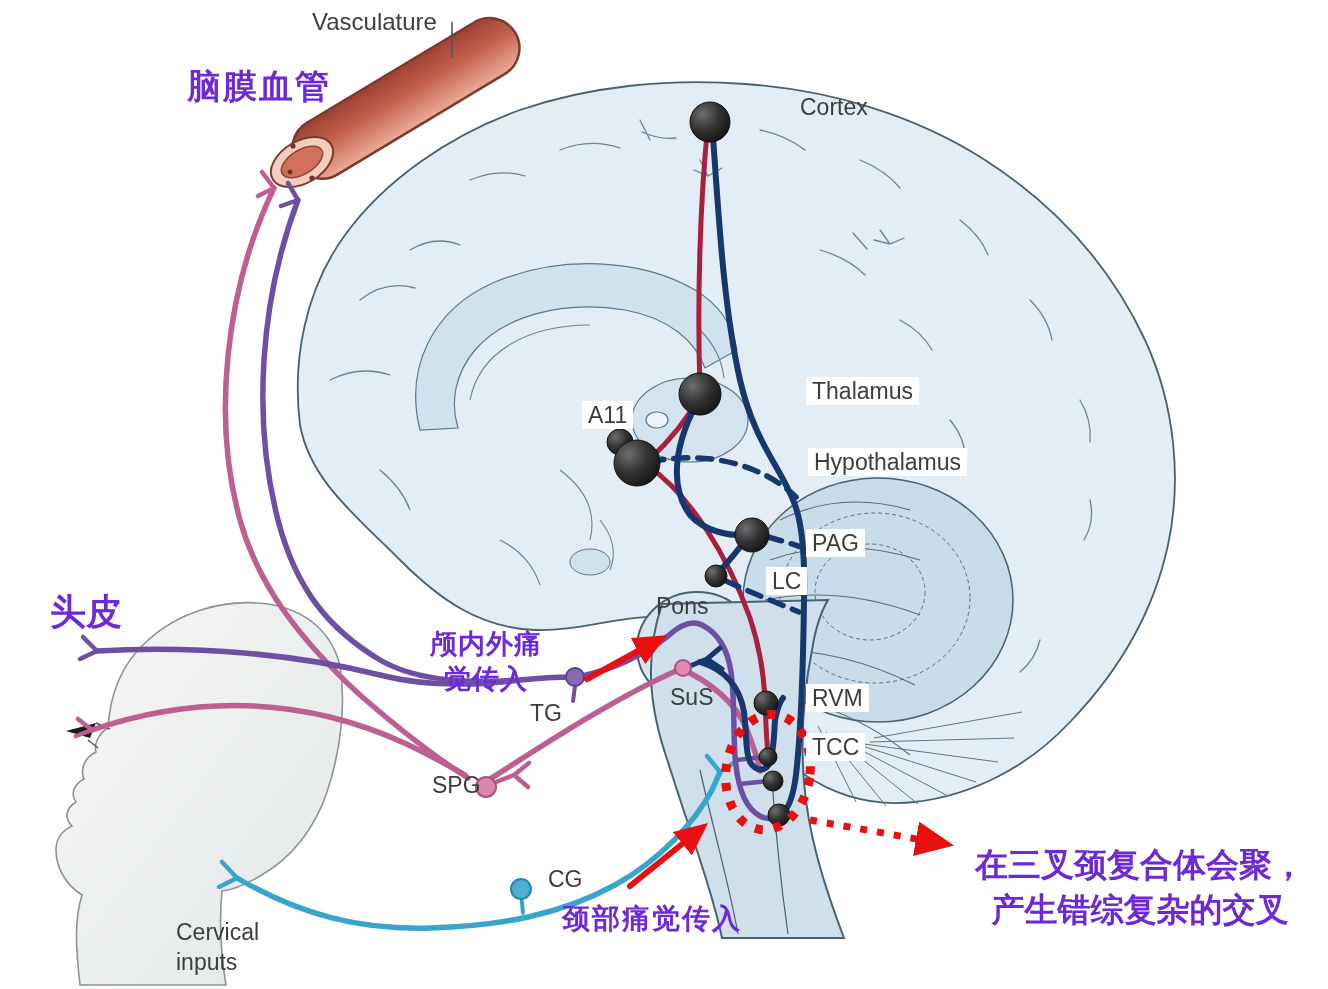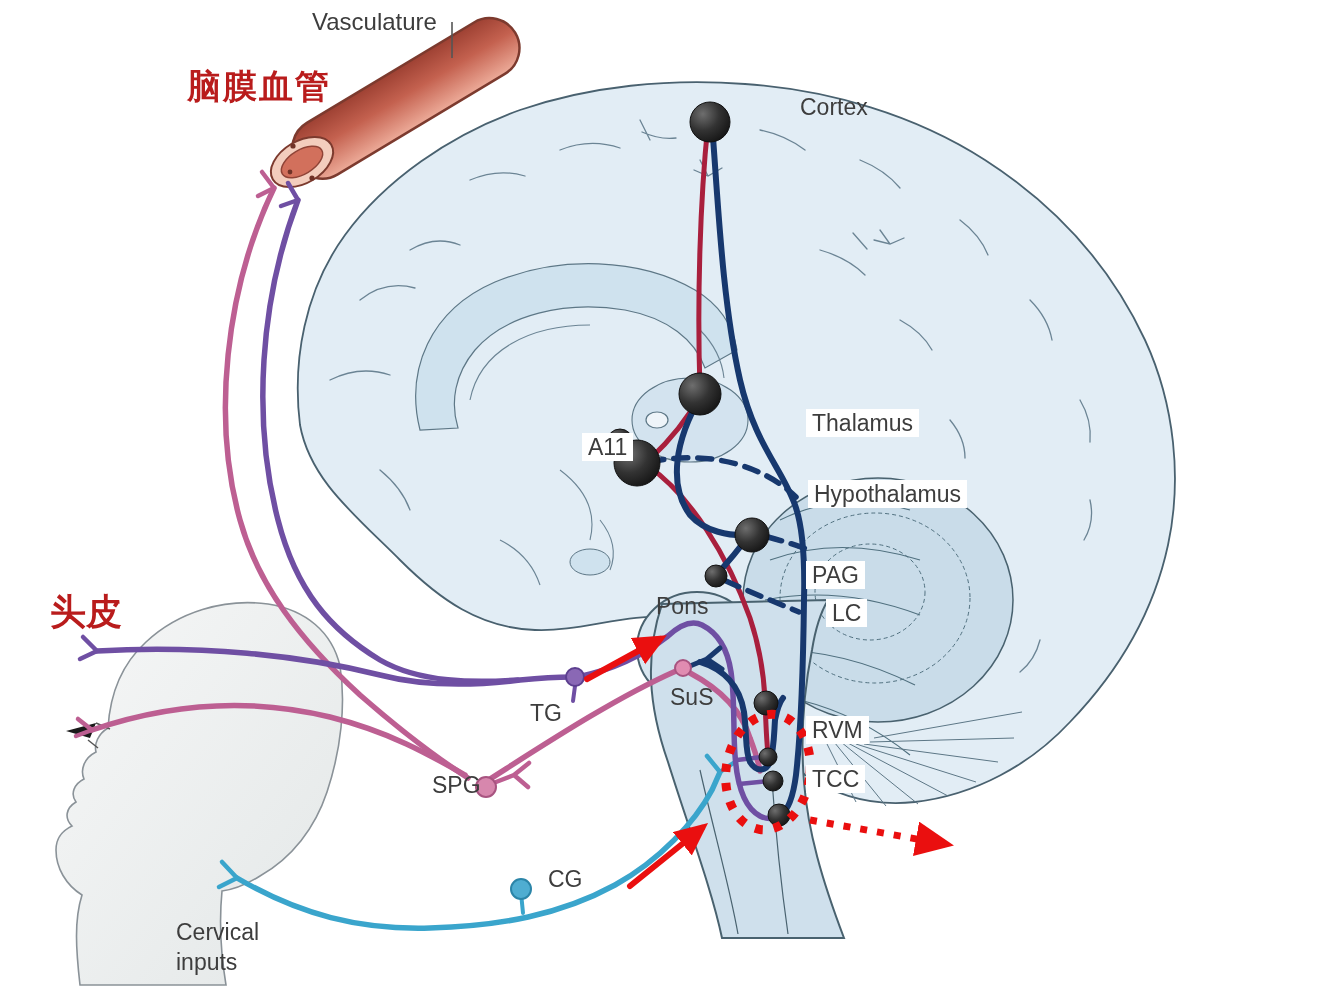--- a/index.html
+++ b/index.html
@@ -1,21 +1,21 @@
 <!DOCTYPE html>
 <html><head>
 <meta charset="utf-8">
 <style>
   html,body{margin:0;padding:0;background:#fff;}
   #canvas{position:relative;width:1328px;height:989px;background:#fff;overflow:hidden;
           font-family:"Liberation Sans",sans-serif;}
   #diagram-svg{position:absolute;left:0;top:0;}
   .lbl{position:absolute;color:#3d3d3d;font-size:23px;line-height:1.15;white-space:nowrap;}
-  .lbl.boxed{background:#fff;padding:1px 6px;margin-top:32px;}
-  .zh{position:absolute;color:#b91c1c;font-weight:700;white-space:nowrap;
+  .lbl.boxed{background:#fff;padding:1px 6px;}
+  .zh{position:absolute;color:#6d28d9;font-weight:700;white-space:nowrap;
       font-family:"Liberation Serif",serif;text-align:center;}
 </style>
 </head>
 <body>
 
 <div id="canvas">
 
 <svg id="diagram-svg" width="1328" height="989" viewBox="0 0 1328 989">
   <defs>
     <radialGradient id="gNode" cx="32%" cy="30%" r="75%">
@@ -213,29 +213,38 @@
     <path d="M630,886 L702,828" stroke-width="6" marker-end="url(#arrowRed)"></path>
   </g>
 </svg>
 
 <div class="lbl" style="left:312px;top:8px;font-size:24px">Vasculature</div>
 <div class="lbl" style="left:800px;top:94px">Cortex</div>
 <div class="lbl boxed" style="left:806px;top:377px">Thalamus</div>
 <div class="lbl boxed" style="left:582px;top:401px">A11</div>
 <div class="lbl boxed" style="left:808px;top:448px">Hypothalamus</div>
 <div class="lbl boxed" style="left:806px;top:529px">PAG</div>
-<div class="lbl boxed" style="left:826px;top:567px">LC</div>
+<div class="lbl boxed" style="left:766px;top:567px">LC</div>
 <div class="lbl" style="left:656px;top:593px">Pons</div>
 <div class="lbl" style="left:530px;top:700px">TG</div>
 <div class="lbl" style="left:670px;top:684px">SuS</div>
 <div class="lbl boxed" style="left:806px;top:684px">RVM</div>
 <div class="lbl boxed" style="left:806px;top:733px">TCC</div>
 <div class="lbl" style="left:432px;top:772px">SPG</div>
 <div class="lbl" style="left:548px;top:866px">CG</div>
 <div class="lbl" style="left:176px;top:918px;line-height:1.3">
   <span style="display:block">Cervical</span>
   <span style="display:block">inputs</span>
 </div>
 
 <div class="zh" style="left:187px;top:64px;font-size:34px;letter-spacing:2px">脑膜血管</div>
 <div class="zh" style="left:50px;top:588px;font-size:36px">头皮</div>
+<div class="zh" style="left:430px;top:627px;font-size:27px;line-height:1.3;letter-spacing:1px">
+  <span style="display:block">颅内外痛</span>
+  <span style="display:block">觉传入</span>
+</div>
+<div class="zh" style="left:562px;top:900px;font-size:28px;letter-spacing:2px">颈部痛觉传入</div>
+<div class="zh" style="left:975px;top:843px;font-size:33px;line-height:1.35">
+  <span style="display:block">在三叉颈复合体会聚，</span>
+  <span style="display:block">产生错综复杂的交叉</span>
+</div>
 
 </div>
 
 </body></html>

